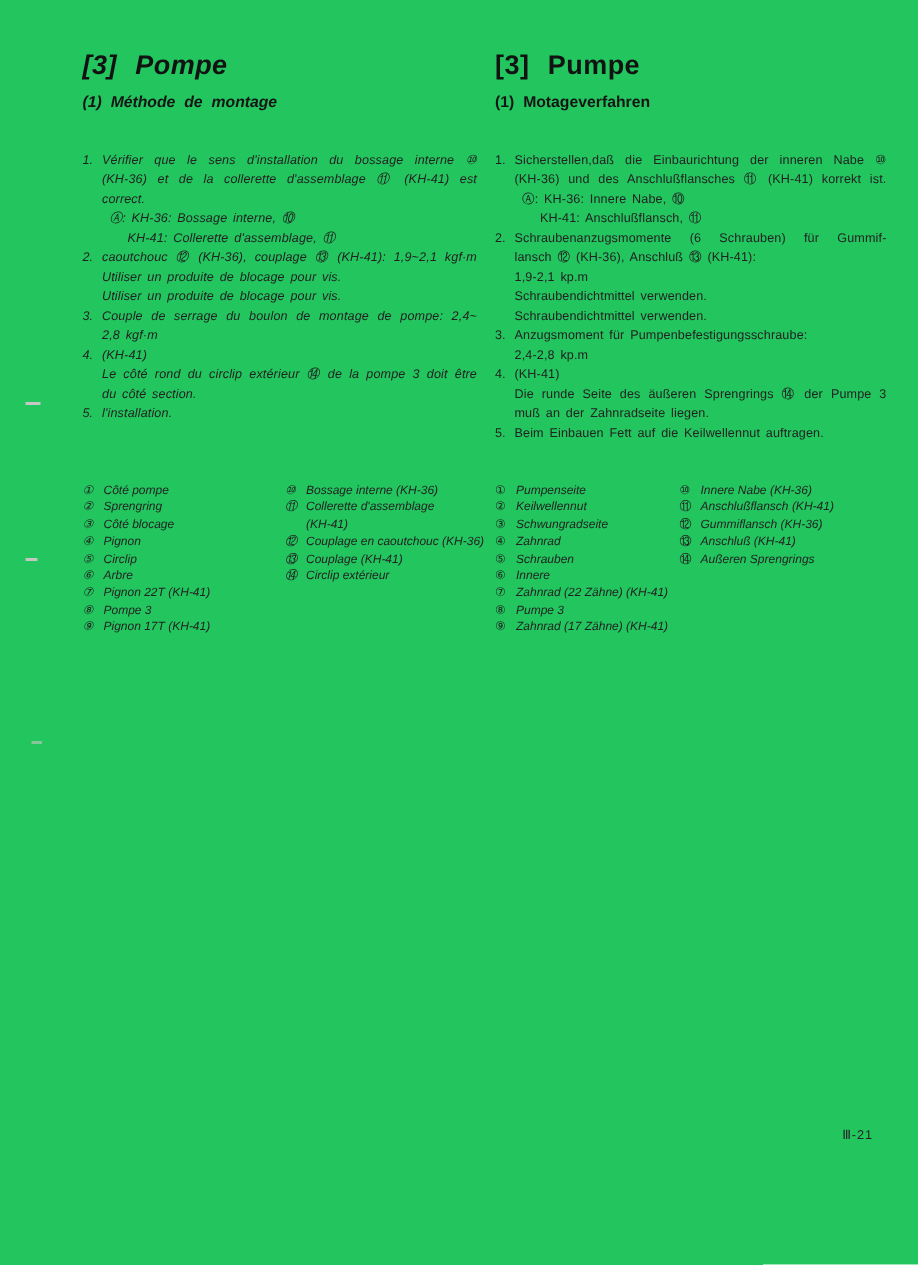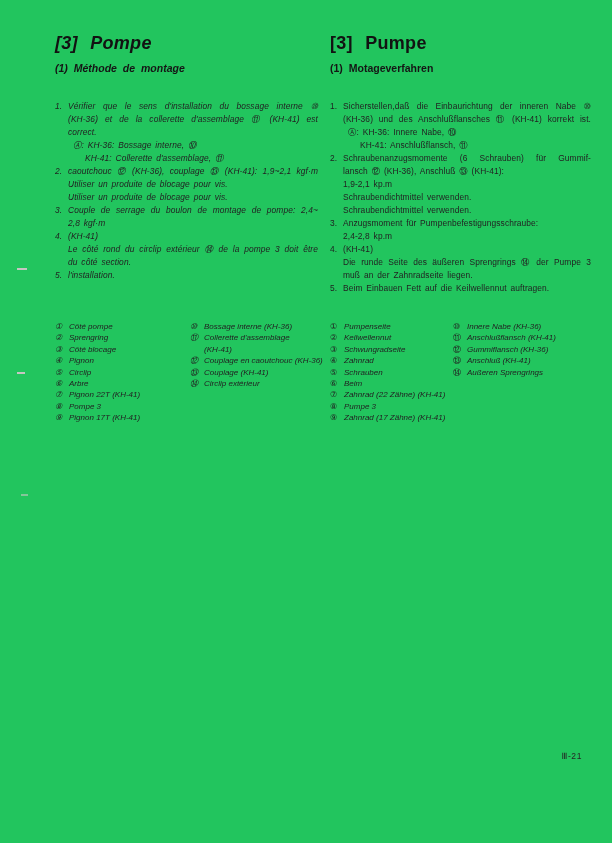--- a/index.html
+++ b/index.html
@@ -276,21 +276,21 @@
           </div>
           <div class="litem">
             <span class="lnum">⑤</span>
             <div class="ltext">
               <div>Schrauben</div>
             </div>
           </div>
           <div class="litem">
             <span class="lnum">⑥</span>
             <div class="ltext">
-              <div>Beim</div>
+              <div>Innere</div>
             </div>
           </div>
           <div class="litem">
             <span class="lnum">⑦</span>
             <div class="ltext">
               <div>Zahnrad (22 Zähne) (KH-41)</div>
             </div>
           </div>
           <div class="litem">
             <span class="lnum">⑧</span>

